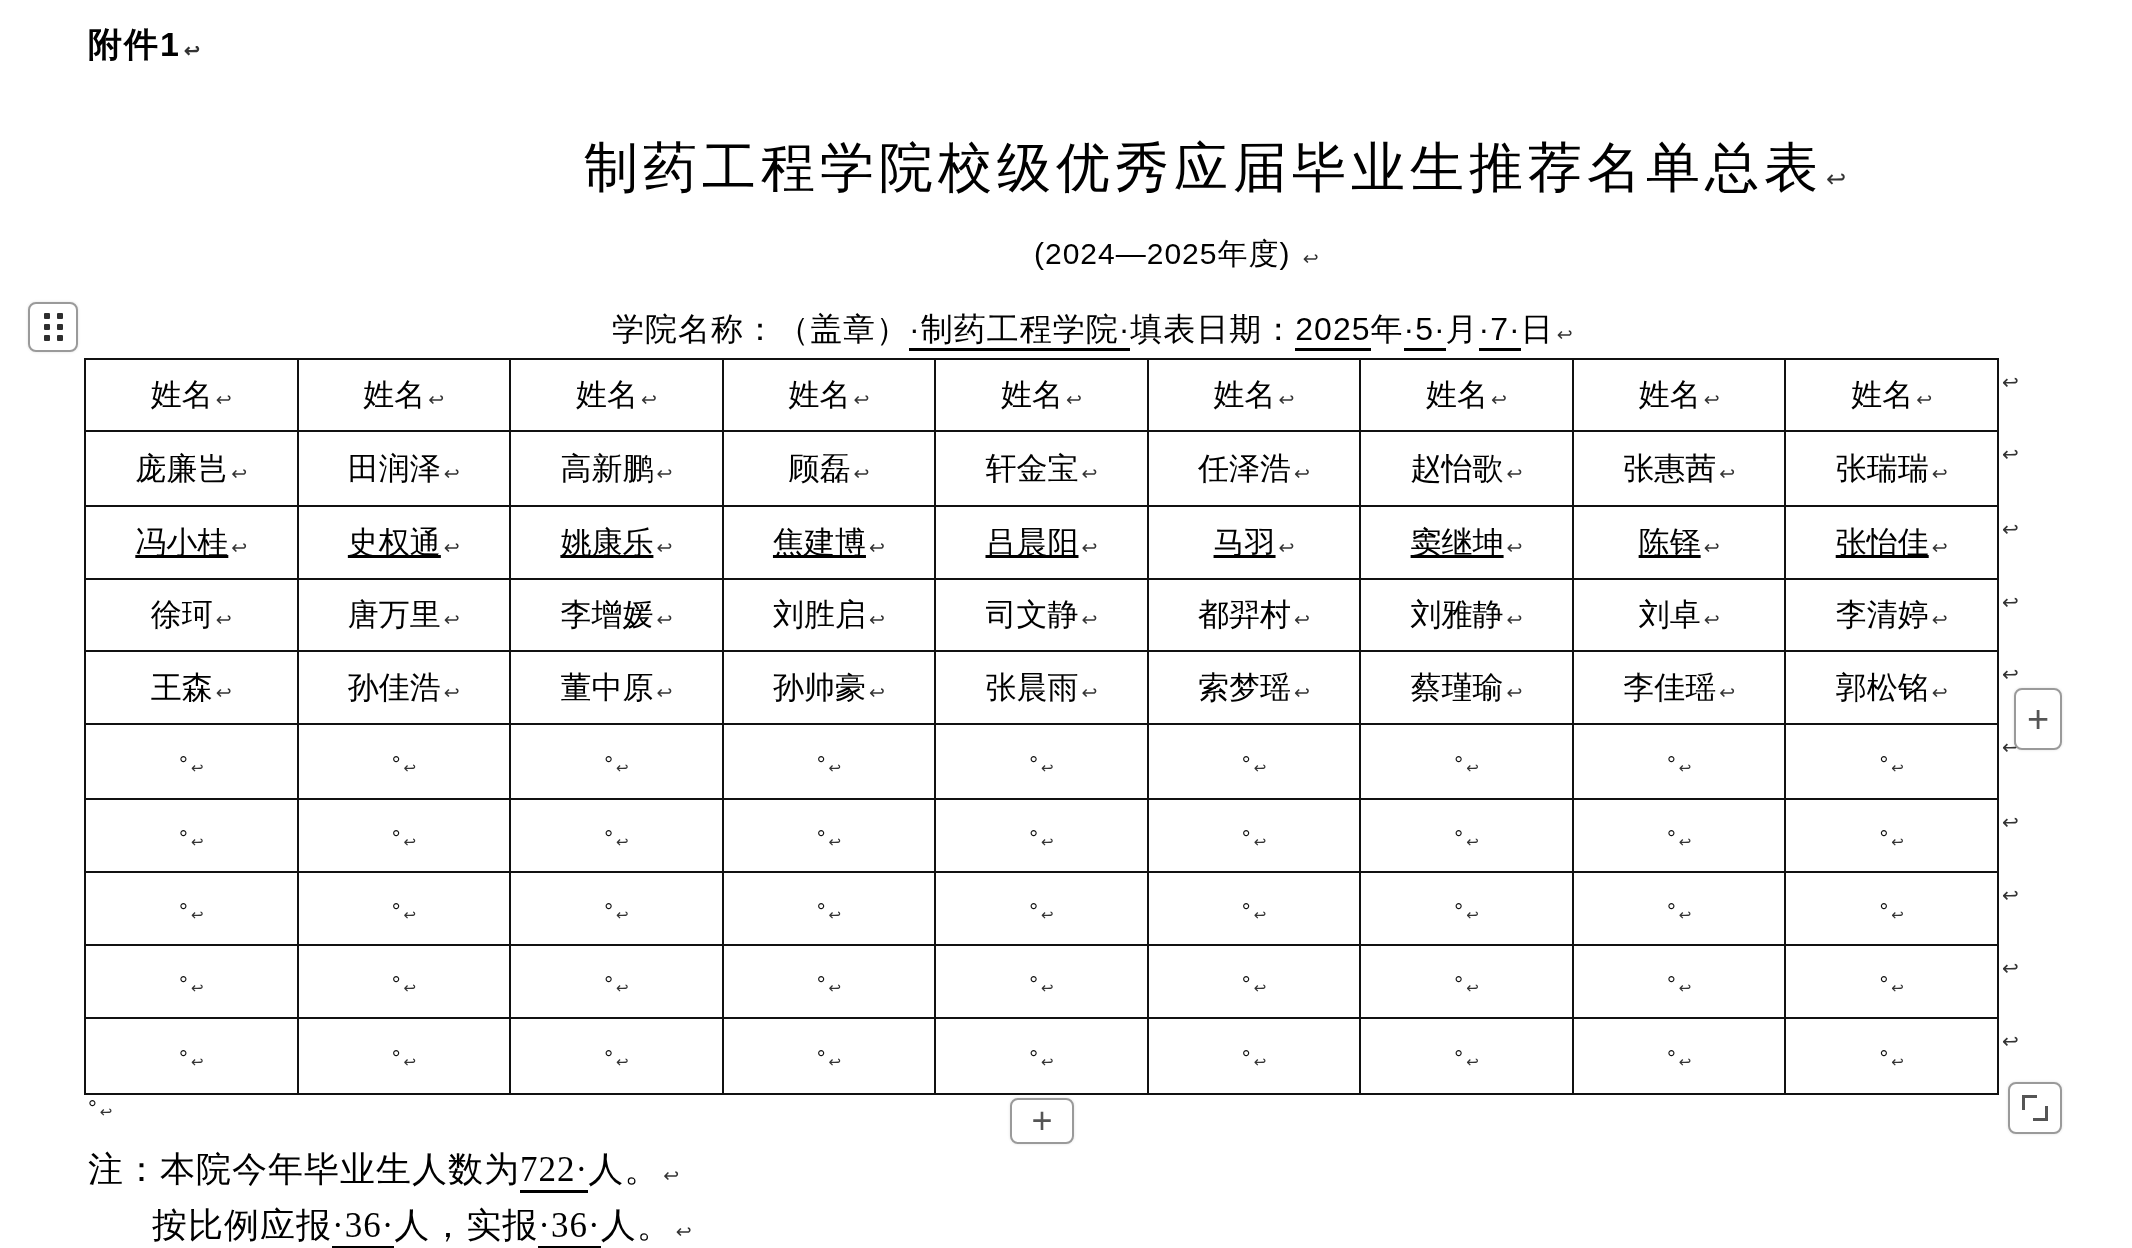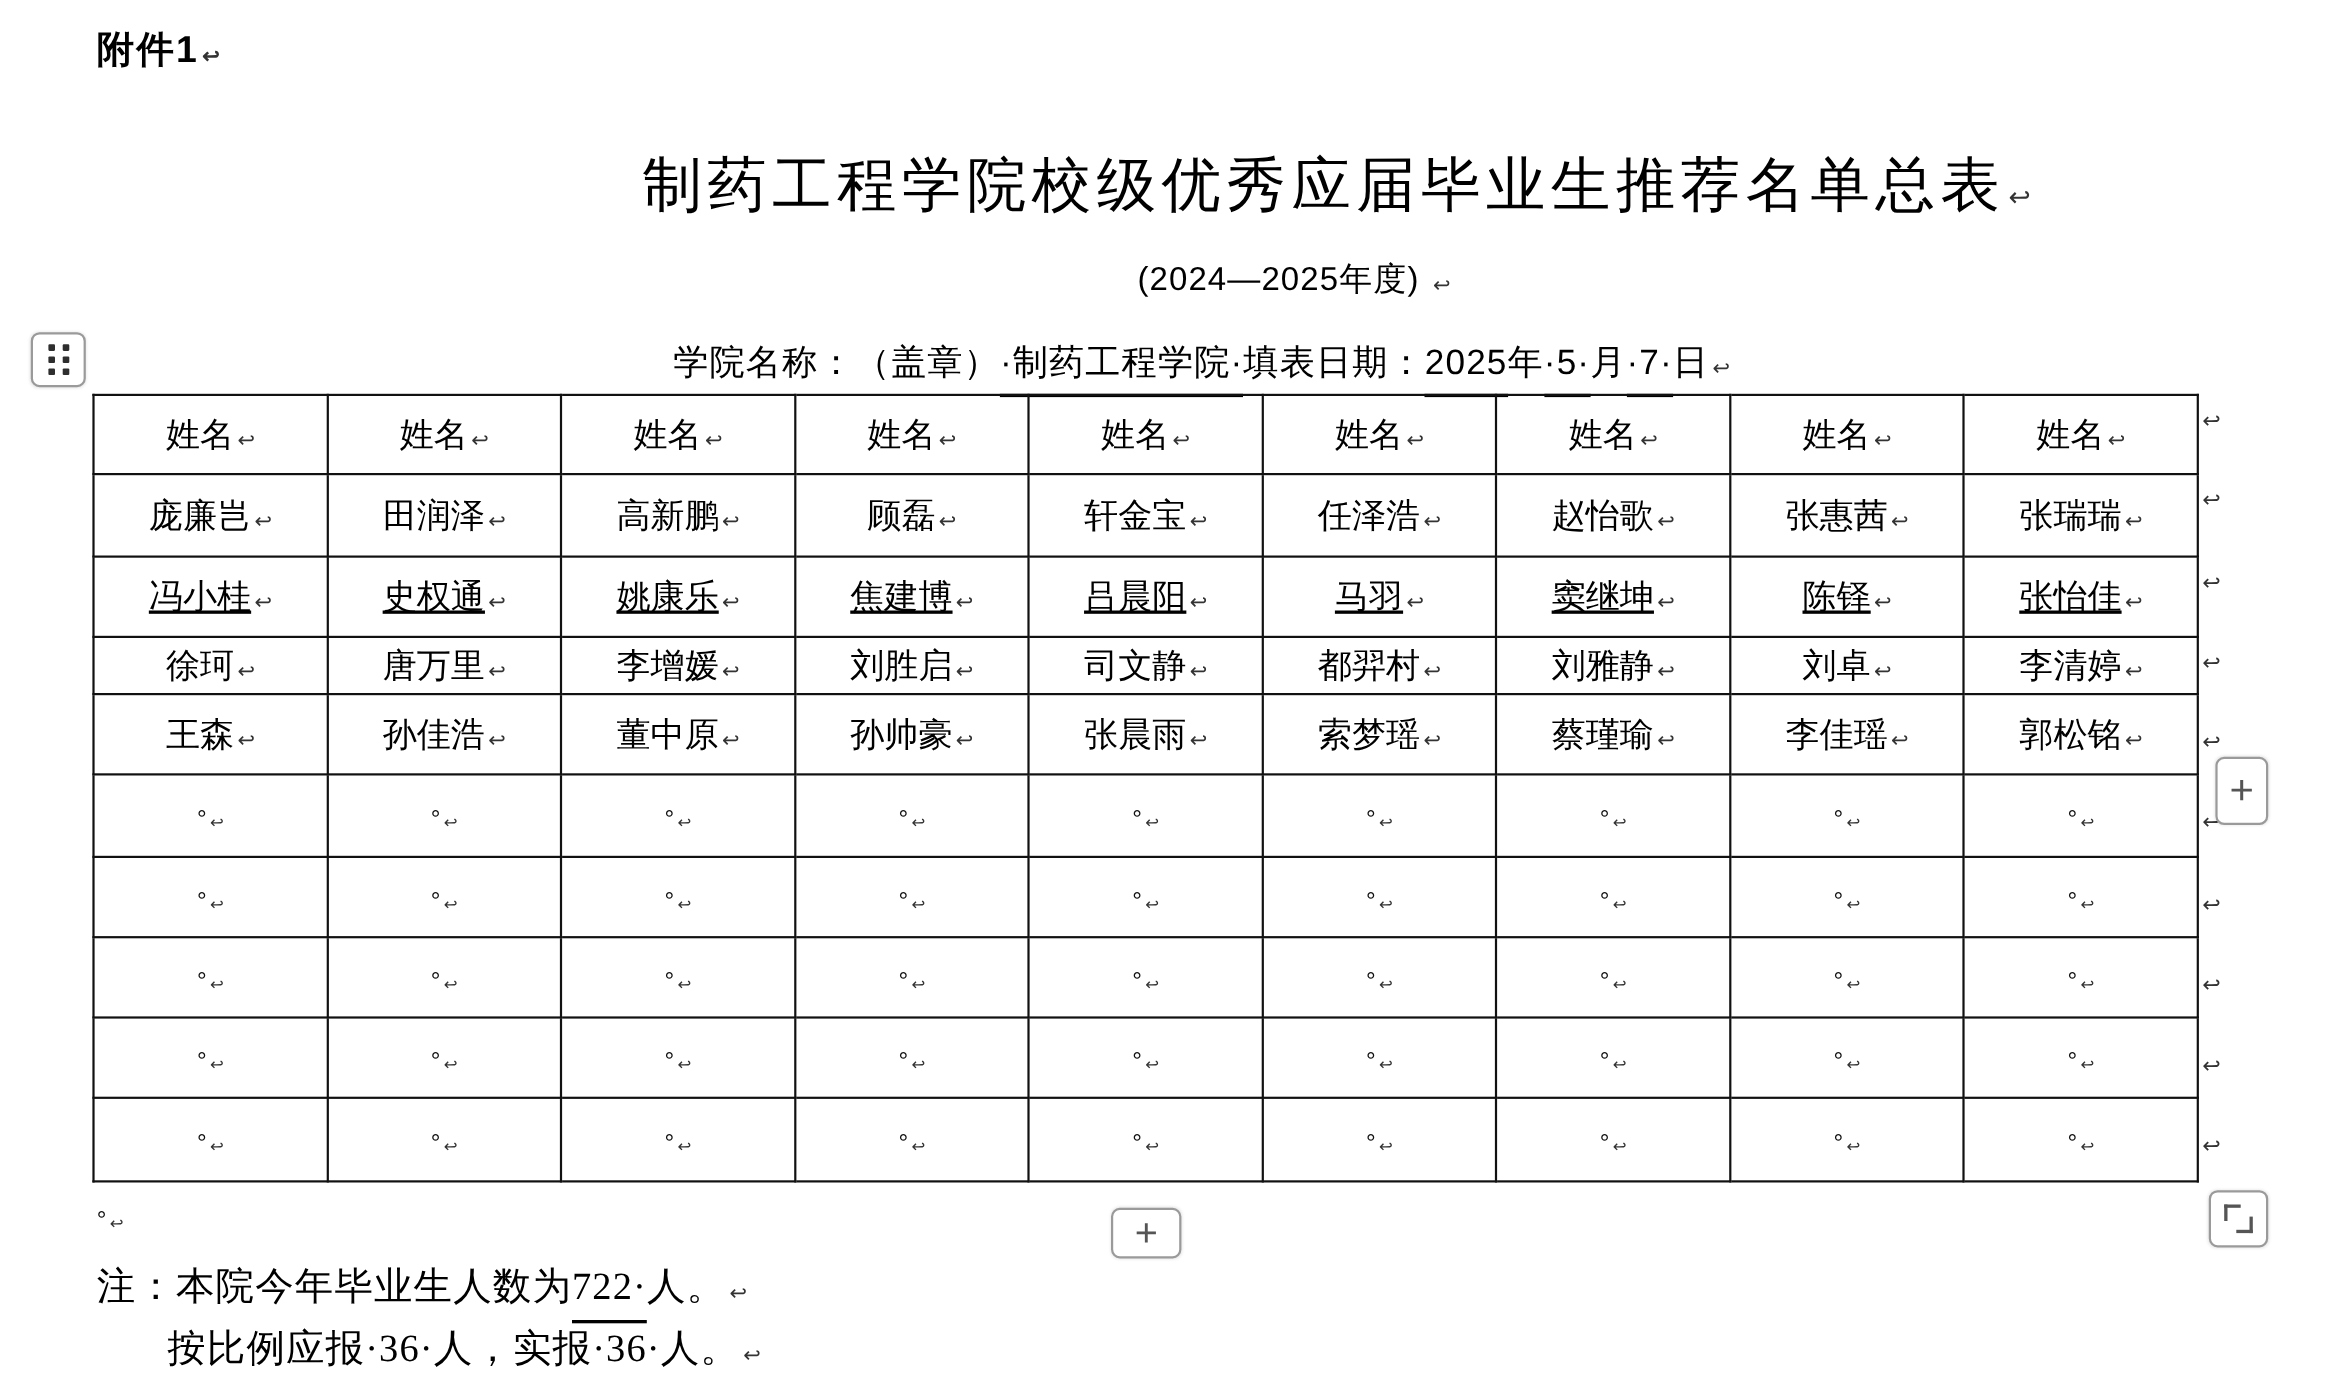--- a/index.html
+++ b/index.html
@@ -10,21 +10,21 @@
   }
   .abs{position:absolute;}
   .nowrap{white-space:nowrap;text-align:right;}
 
   
   .attachment{left:88px;top:22px;font-size:34px;font-weight:600;letter-spacing:2px;}
   .doc-title{left:584px;top:132px;font-size:54px;font-weight:400;letter-spacing:5px;}
   .doc-subtitle{left:1034px;top:234px;font-size:30px;letter-spacing:1px;}
   .info-line{left:612px;top:308px;font-size:32px;letter-spacing:1px;}
 
-  .u{border-bottom:3px solid #000;padding-bottom:11px;}
+  .u{border-bottom:3px solid #000;padding-bottom:1px;}
 
   .pilcrow{font-size:19px;color:#333;margin-left:3px;vertical-align:-1px;display:inline-block;}
   .pilcrow.sm{font-size:15px;}
   .deg{font-size:22px;color:#111;}
 
   
   .names-table{
     position:absolute;left:84px;top:358px;
     border-collapse:collapse;table-layout:fixed;width:1915px;
   }
@@ -117,21 +117,21 @@
         <td><span>冯小桂</span><span class="pilcrow">↩</span></td>
         <td><span>史权通</span><span class="pilcrow">↩</span></td>
         <td><span>姚康乐</span><span class="pilcrow">↩</span></td>
         <td><span>焦建博</span><span class="pilcrow">↩</span></td>
         <td><span>吕晨阳</span><span class="pilcrow">↩</span></td>
         <td><span>马羽</span><span class="pilcrow">↩</span></td>
         <td><span>窦继坤</span><span class="pilcrow">↩</span></td>
         <td><span>陈铎</span><span class="pilcrow">↩</span></td>
         <td><span>张怡佳</span><span class="pilcrow">↩</span></td>
       </tr>
-      <tr style="height: 52px; margin-top: 46px;">
+      <tr style="height: 72px; margin-top: 46px;">
         <td><span>徐珂</span><span class="pilcrow">↩</span></td>
         <td><span>唐万里</span><span class="pilcrow">↩</span></td>
         <td><span>李增媛</span><span class="pilcrow">↩</span></td>
         <td><span>刘胜启</span><span class="pilcrow">↩</span></td>
         <td><span>司文静</span><span class="pilcrow">↩</span></td>
         <td><span>都羿村</span><span class="pilcrow">↩</span></td>
         <td><span>刘雅静</span><span class="pilcrow">↩</span></td>
         <td><span>刘卓</span><span class="pilcrow">↩</span></td>
         <td><span>李清婷</span><span class="pilcrow">↩</span></td>
       </tr>

